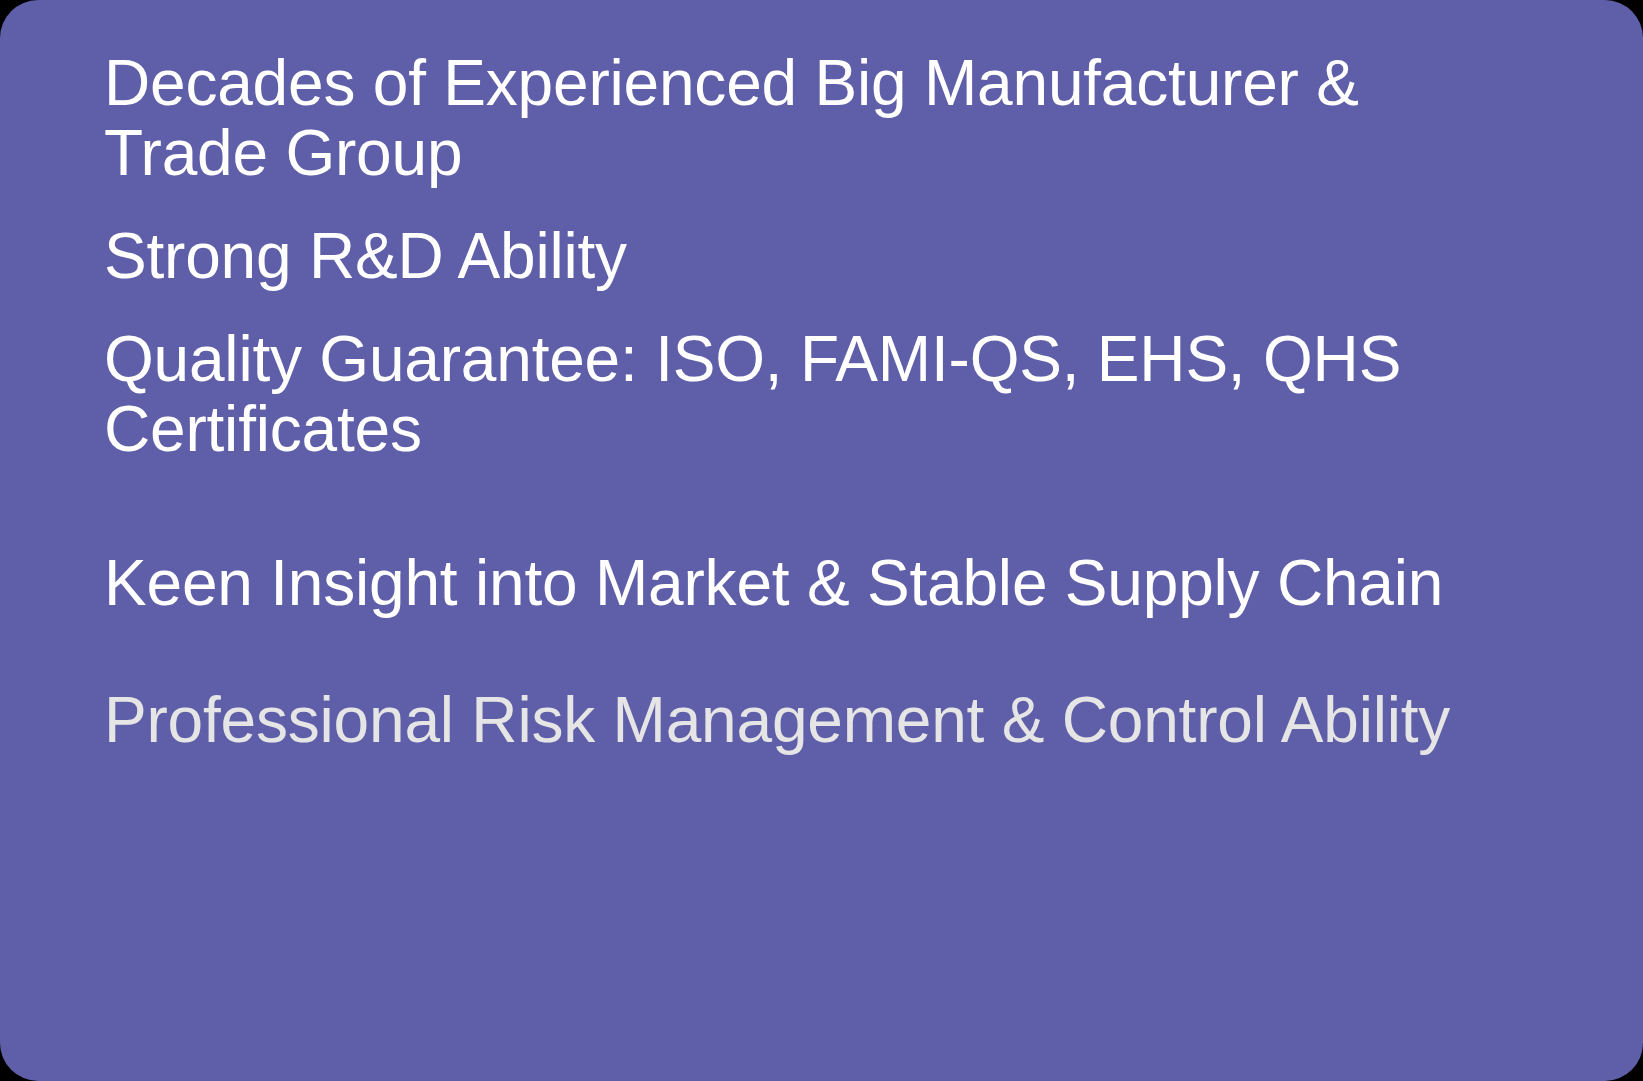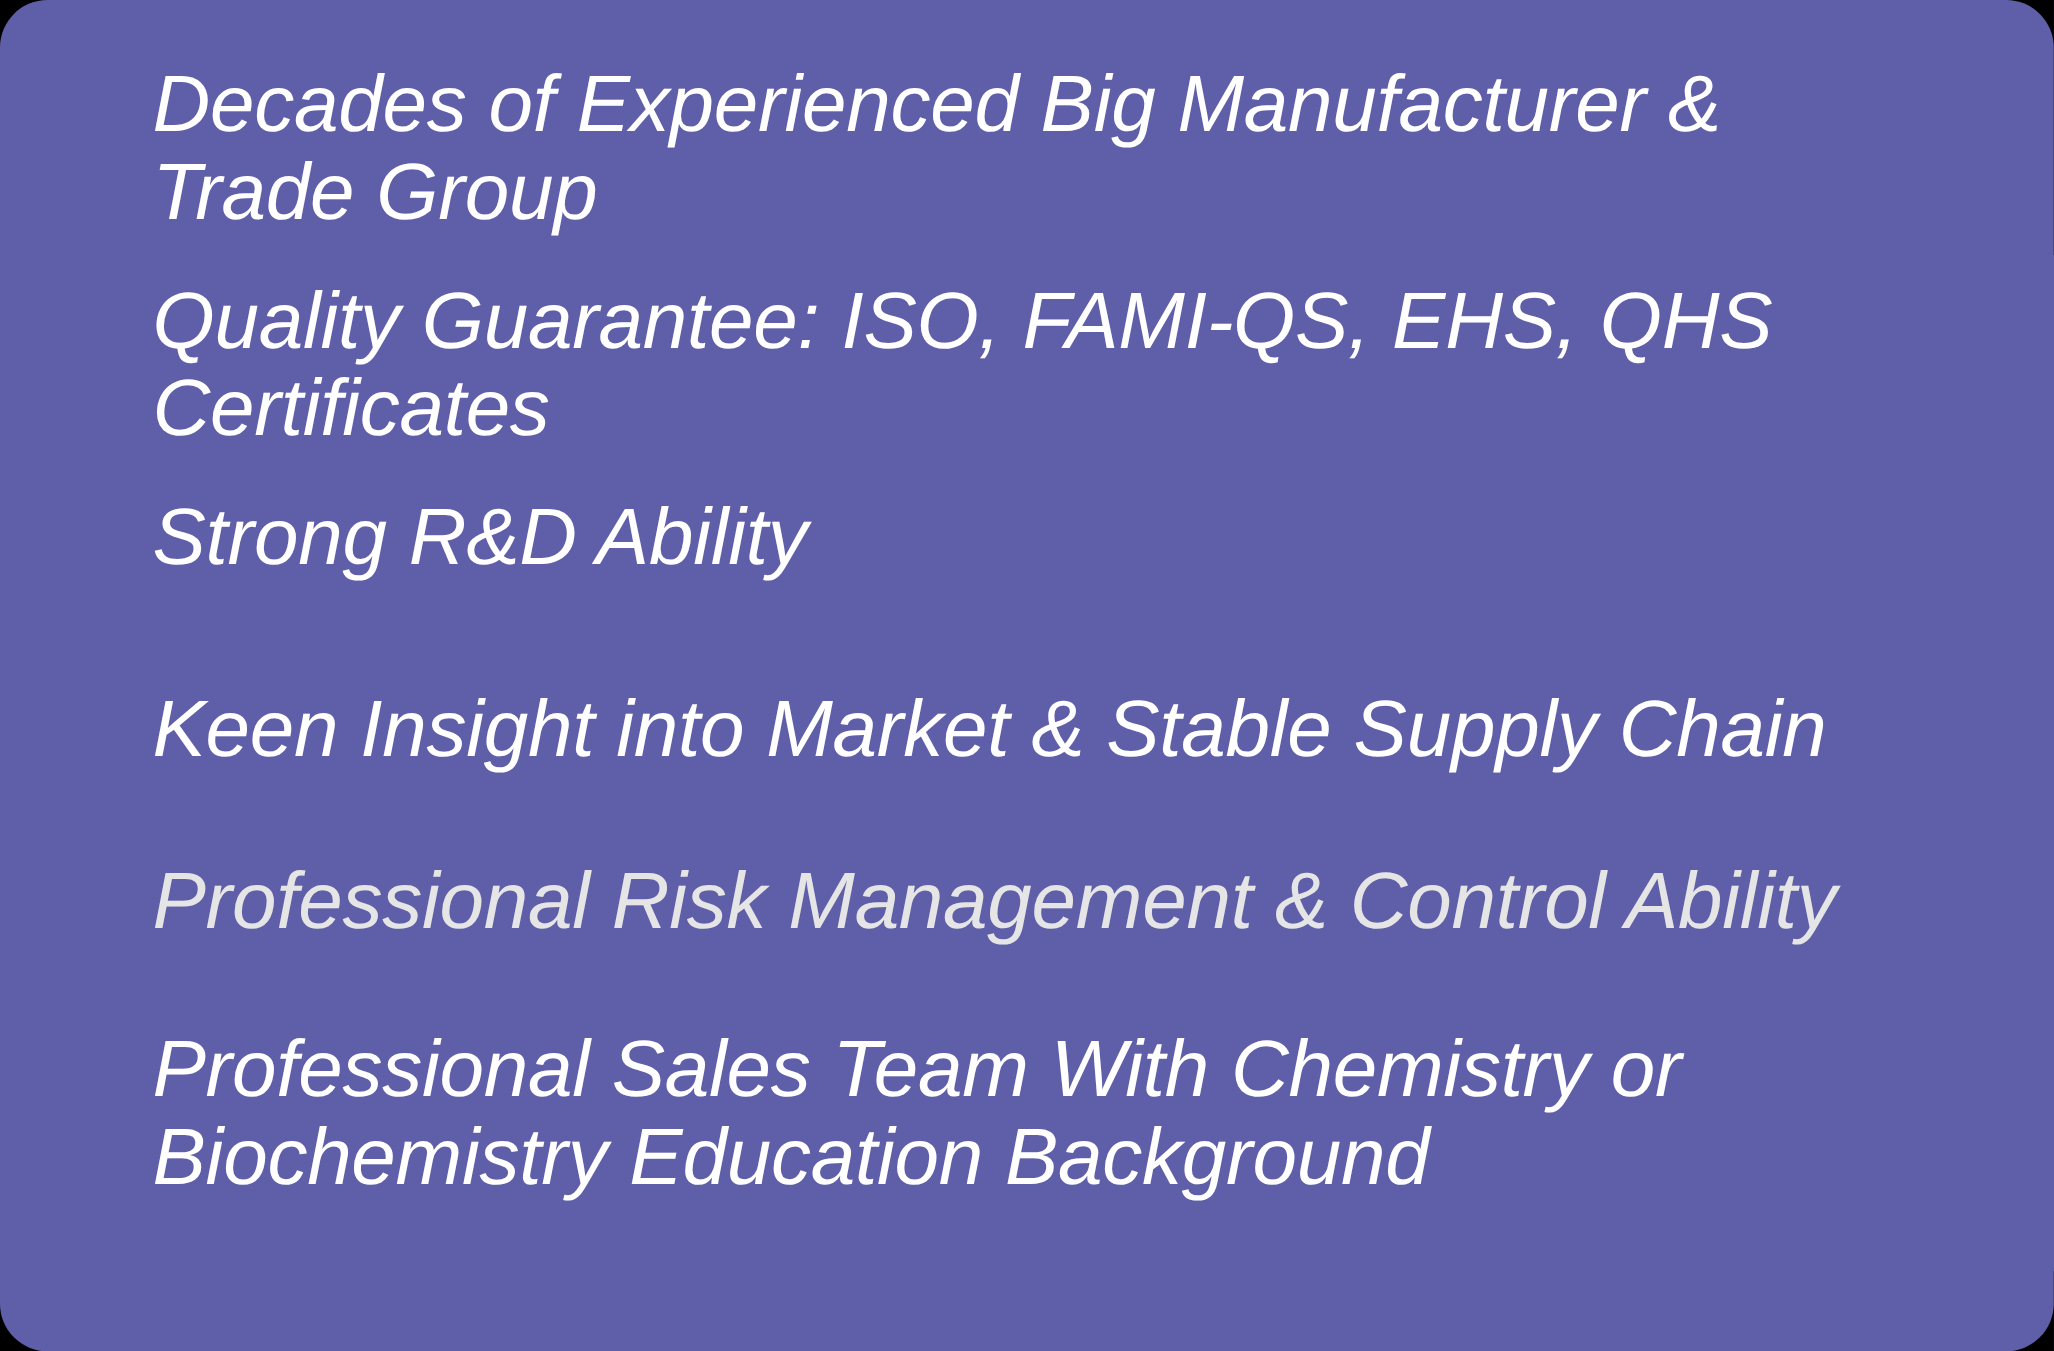--- a/index.html
+++ b/index.html
@@ -23,24 +23,23 @@
     height: 1081px;
     box-sizing: border-box;
     background: #5f5ea8;
     border-radius: 38px;
     padding: 0;
     overflow: hidden;
   }
 
   .list {
     position: absolute;
-    left: 122px;
+    left: 104px;
     top: 48px;
     width: 1400px;
-    font-style: italic;
   }
 
   .list-item {
     color: #ffffff;
     font-family: "Liberation Sans", sans-serif;
     font-size: 64px;
     line-height: 70px;
     font-weight: 400;
     letter-spacing: -0.2px;
     white-space: pre-wrap;
@@ -56,24 +55,23 @@
   .gap-6 { margin-top: 65px; }
 </style>
 </head>
 <body style="background: rgb(0, 0, 0);">
 
 <div id="advantages-card" style="background: rgb(95, 94, 168); border-radius: 38px;">
   <div class="list">
 
     <p class="list-item gap-1" style="color: rgb(255, 255, 255);">Decades of Experienced Big Manufacturer &amp; Trade Group</p>
 
+    <p class="list-item gap-3" style="color: rgb(255, 255, 255);">Strong R&amp;D Ability</p>
+
     <p class="list-item gap-2" style="color: rgb(255, 255, 255);">Quality Guarantee: ISO, FAMI-QS, EHS, QHS Certificates</p>
-
-    <p class="list-item gap-3" style="color: rgb(255, 255, 255);">Strong R&amp;D Ability</p>
 
     <p class="list-item gap-4" style="color: rgb(255, 255, 255);">Keen Insight into Market &amp; Stable Supply Chain</p>
 
     <p class="list-item gap-5" style="color: #e5e5e5;">Professional Risk Management &amp; Control Ability</p>
 
-    <p class="list-item gap-6" style="color: rgb(255, 255, 255);">Professional Sales Team With Chemistry or Biochemistry Education Background</p>
 
   </div>
 </div>
 
 </body></html>

